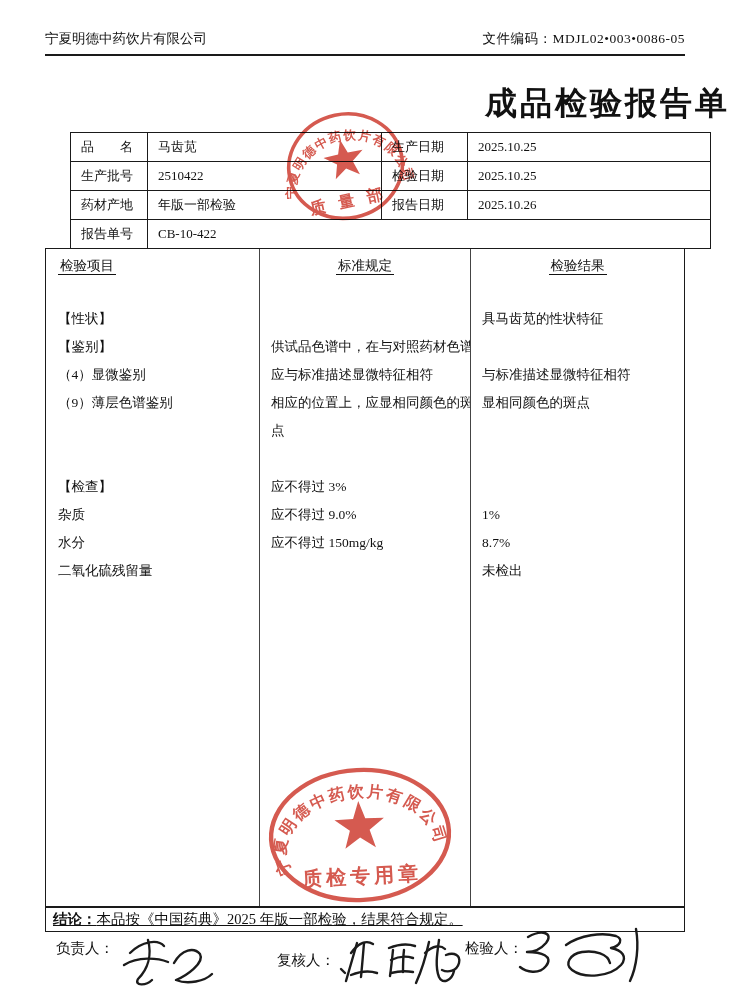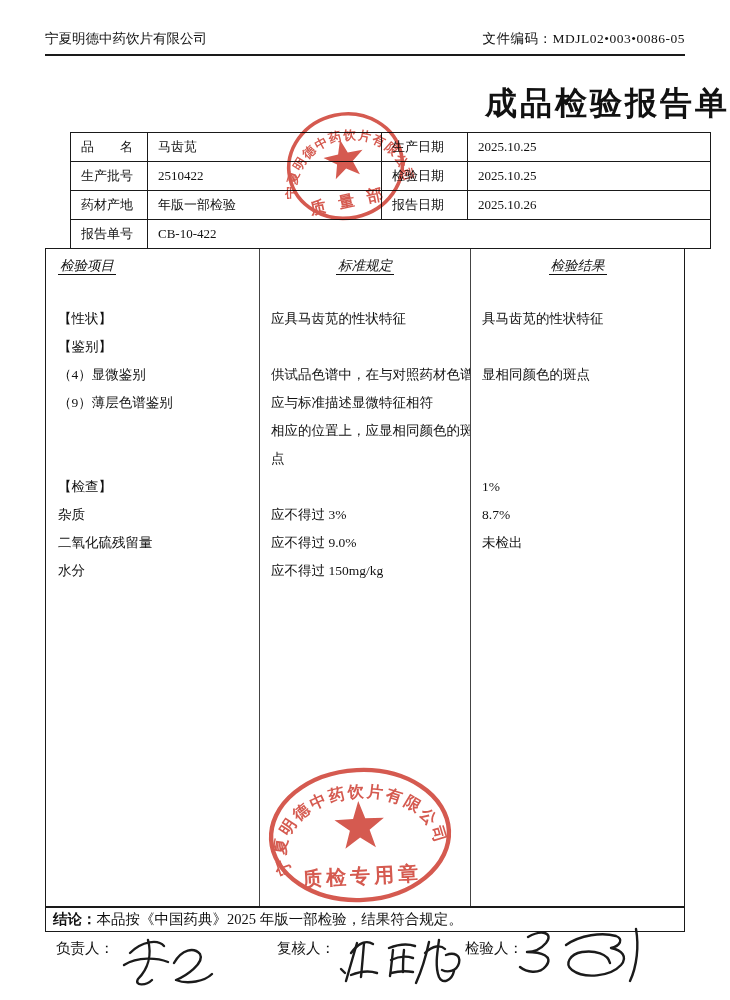--- a/index.html
+++ b/index.html
@@ -25,39 +25,39 @@
   table.info{border:1.5px solid #1a1a1a;}
 
   
   .main{position:absolute;top:248px;left:45px;width:640px;height:659px;
         border:1.5px solid #1a1a1a;display:flex;box-sizing:border-box;
         font-size:13.5px;}
   .main .col{box-sizing:border-box;padding-top:8px;}
   .main .col.c1{width:214px;border-right:1.2px solid #444;}
   .main .col.c2{width:211px;border-right:1.2px solid #444;}
   .main .col.c3{flex:1;}
-  .col-head{height:24px;font-style:italic;}
+  .col-head{height:24px;}
   .c1 .col-head{text-align:left;padding-left:12px;}
   .c2 .col-head,.c3 .col-head{text-align:center;}
   .col-head span{border-bottom:1px solid #111;padding:0 2px 1px 2px;}
   .lines{margin-top:24px;}
   .lines div{height:28px;line-height:28px;white-space:nowrap;overflow:hidden;}
   .c1 .lines div{padding-left:12px;}
   .c2 .lines div,.c3 .lines div{padding-left:11px;}
 
   
   .concl{position:absolute;top:907px;left:45px;width:640px;height:25px;
          border:1.5px solid #1a1a1a;box-sizing:border-box;line-height:23px;
-         font-size:14.5px;padding-left:7px;white-space:nowrap;}
+         font-size:14.5px;padding-left:7px;white-space:nowrap;text-decoration:underline;}
   .concl b{font-weight:bold;}
 
   
   .signs{position:absolute;top:933px;left:53px;width:640px;height:65px;font-size:14.5px;}
   .sig-label{position:absolute;top:6px;white-space:nowrap;}
-  .sig-label.l1{left:3px;} .sig-label.l2{left:224px;} .sig-label.l3{left:412px;}
+  .sig-label.l1{left:3px;} .sig-label.l2{left:224px;margin-top:12px;} .sig-label.l3{left:412px;}
   .sig{position:absolute;}
   .sig path{fill:none;stroke:#1b1b1b;stroke-width:2.4;stroke-linecap:round;stroke-linejoin:round;}
   .sig.s1{left:55px;top:-2px;}
   .sig.s2{left:280px;top:-6px;}
   .sig.s3{left:455px;top:-14px;}
 
   
   .stamp{position:absolute;mix-blend-mode:multiply;opacity:.88;}
   .stamp-top{left:266px;top:98px;transform:rotate(-12deg);}
   .stamp-bot{left:259px;top:759px;transform:rotate(-3deg);}
@@ -114,46 +114,46 @@
         <span>检验项目</span></div>
       <div class="lines" id="lines-item">
           <div>【性状】</div>
           <div>【鉴别】</div>
           <div>（4）显微鉴别</div>
           <div>（9）薄层色谱鉴别</div>
           <div>&nbsp;</div>
           <div>&nbsp;</div>
           <div>【检查】</div>
           <div>杂质</div>
+          <div>水分</div>
           <div>二氧化硫残留量</div>
-          <div>水分</div>
         </div>
     </div>
     <div class="col c2">
       <div class="col-head">
         <span>标准规定</span></div>
       <div class="lines" id="lines-standard">
-          <div>应具马齿苋的性状特征</div>
           <div>&nbsp;</div>
           <div>供试品色谱中，在与对照药材色谱</div>
           <div>应与标准描述显微特征相符</div>
           <div>相应的位置上，应显相同颜色的斑</div>
           <div>点</div>
           <div>&nbsp;</div>
           <div>应不得过 3%</div>
           <div>应不得过 9.0%</div>
           <div>应不得过 150mg/kg</div>
         </div>
     </div>
     <div class="col c3">
       <div class="col-head">
         <span>检验结果</span></div>
       <div class="lines" id="lines-result">
           <div>具马齿苋的性状特征</div>
           <div>&nbsp;</div>
+          <div>与标准描述显微特征相符</div>
           <div>显相同颜色的斑点</div>
           <div>&nbsp;</div>
           <div>&nbsp;</div>
           <div>&nbsp;</div>
           <div>1%</div>
           <div>8.7%</div>
           <div>未检出</div>
         </div>
     </div>
   </div>

